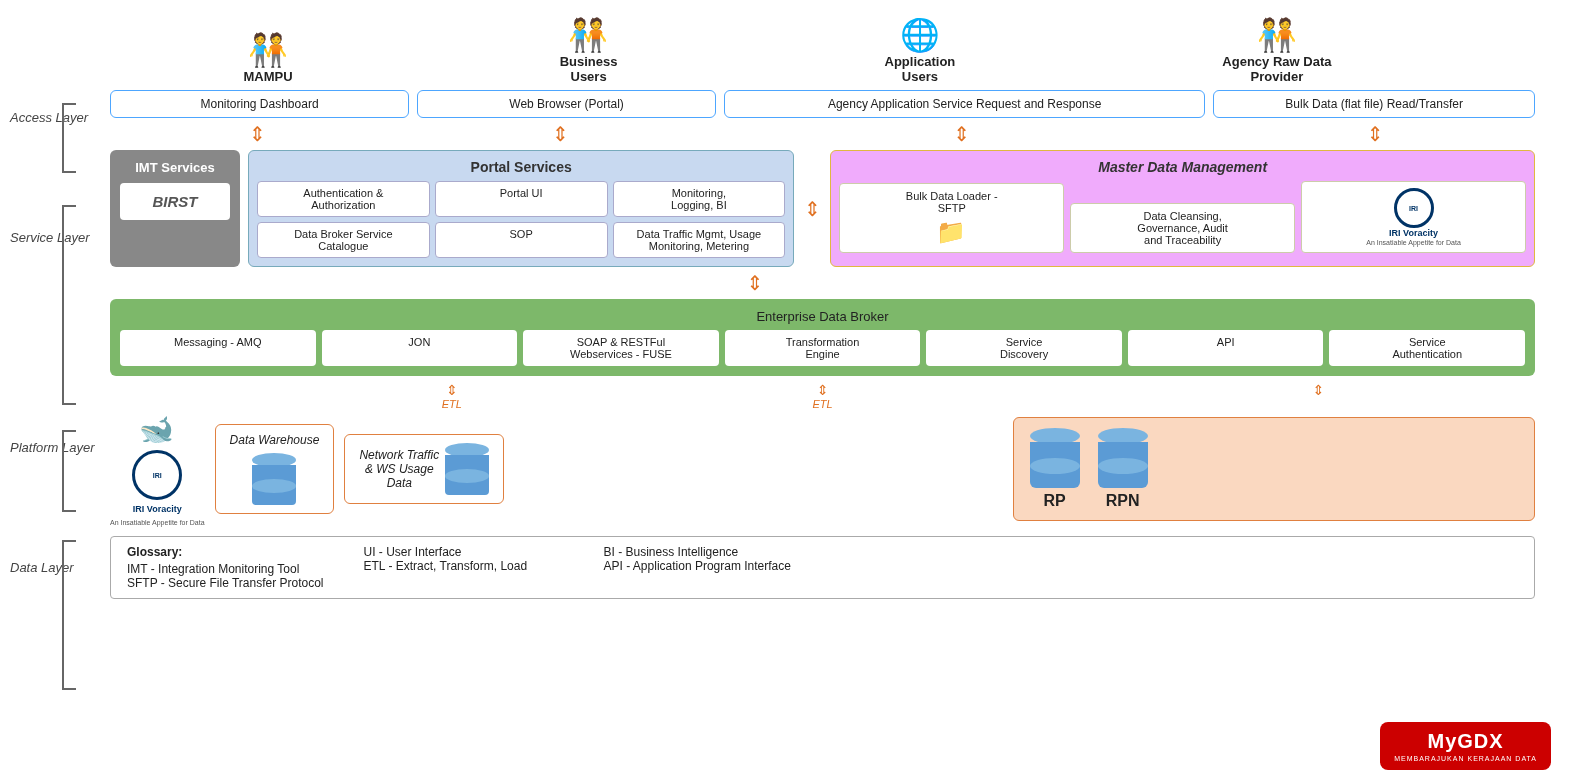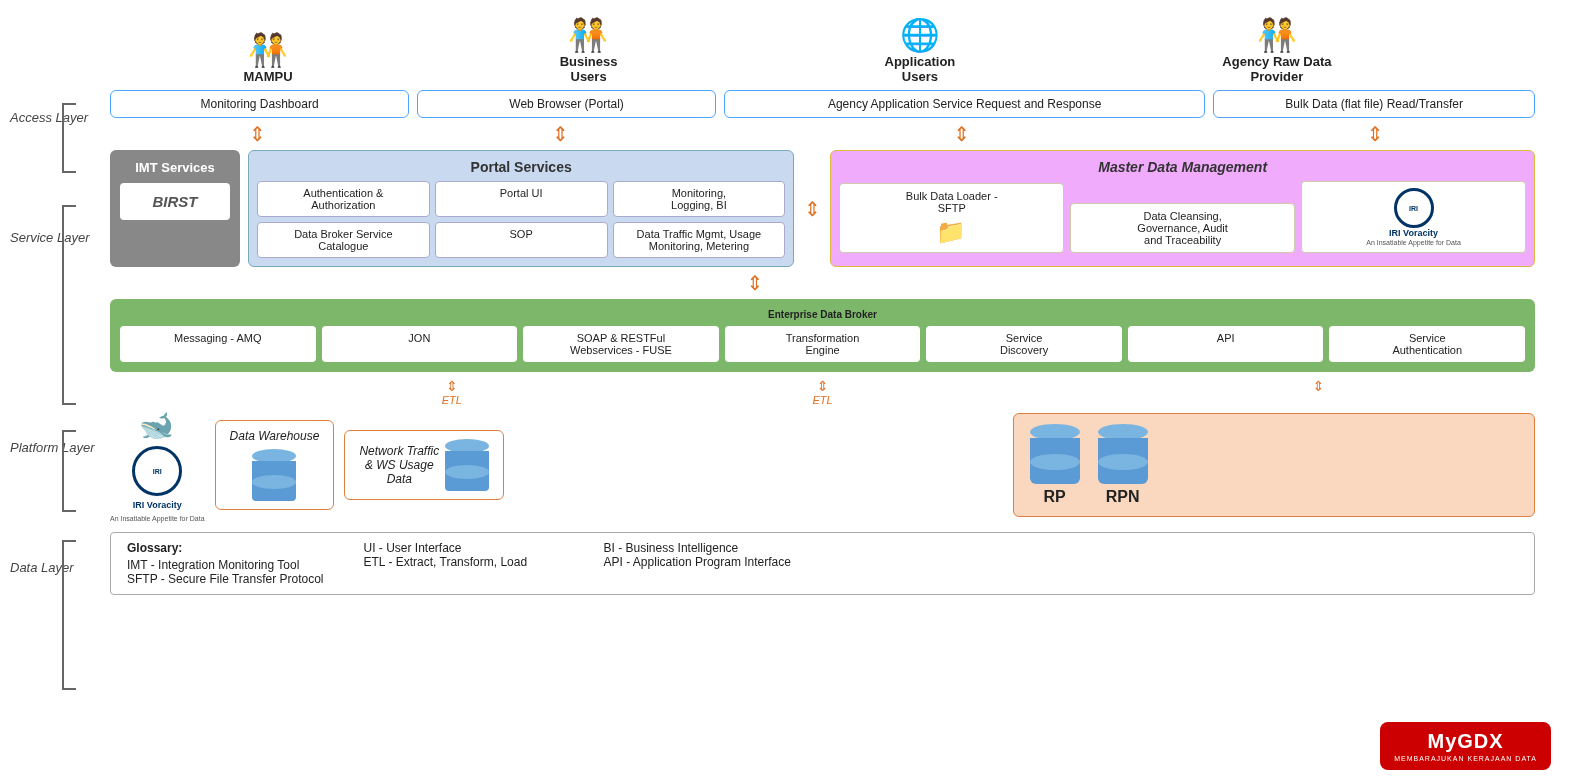--- a/index.html
+++ b/index.html
@@ -141,22 +141,22 @@
     
     .platform-layer {
       background: #7db86a;
       border-radius: 6px;
       padding: 10px;
       margin-bottom: 6px;
       margin-left: 90px;
     }
     .platform-title {
       text-align: center;
-      font-weight: bold;
-      font-size: 10px;
+      font-weight: normal;
+      font-size: 13px;
       color: #222;
       margin-bottom: 6px;
     }
     .platform-grid {
       display: flex;
       gap: 6px;
       justify-content: space-between;
     }
     .platform-item {
       background: #fff;

